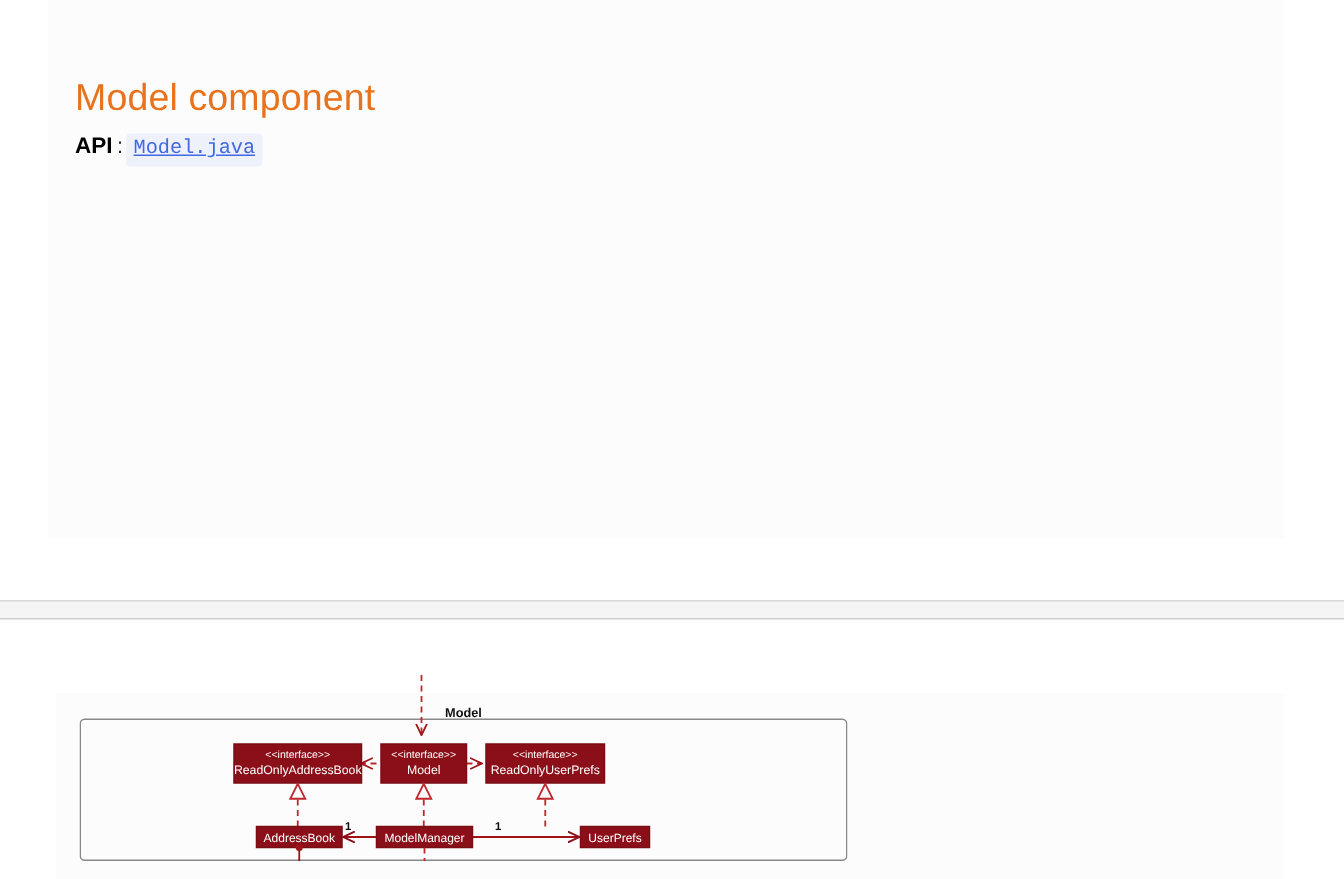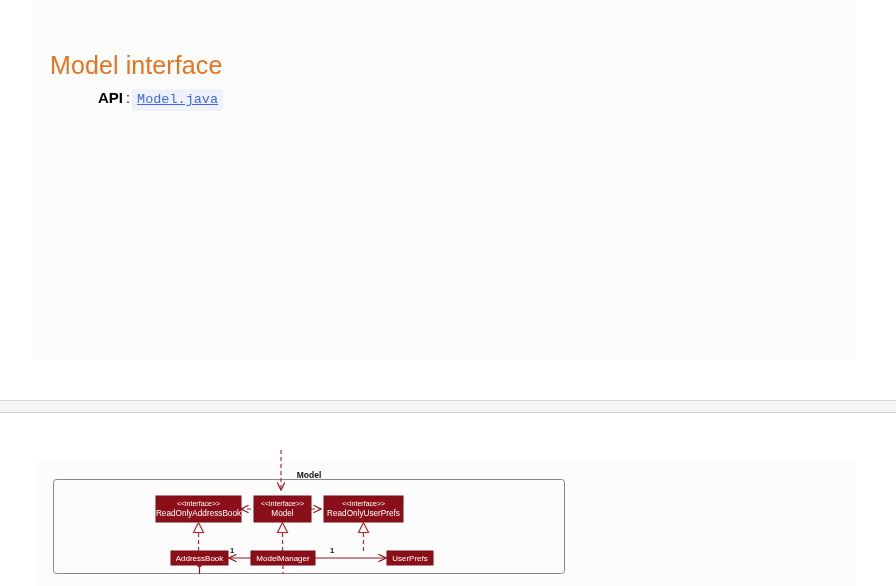--- a/index.html
+++ b/index.html
@@ -40,21 +40,20 @@
   }
 
   #api-line {
     position: absolute;
     left: 18px;
     top: 86px;
     font-size: 14.5px;
     color: #111111;
     line-height: 24px;
     white-space: nowrap;
-    margin-left: 48px;
   }
   #api-label {
     font-weight: bold;
     font-size: 15px;
     color: #000000;
   }
   #api-colon {
     color: #222222;
     padding: 0 2px 0 3px;
   }
@@ -103,21 +102,21 @@
   }
   #diagram-svg {
     display: block;
   }
 </style>
 </head>
 <body>
 
 <div id="upper-panel">
 
-  <h1 id="page-title">Model interface</h1>
+  <h1 id="page-title">Model component</h1>
 
   <div id="api-line">
     <span id="api-label">API</span><span id="api-colon">:</span><a id="api-code" href="#">Model.java</a>
   </div>
 
 </div>
 
 <div id="separator-bar"></div>
 
 <div id="lower-panel"></div>

